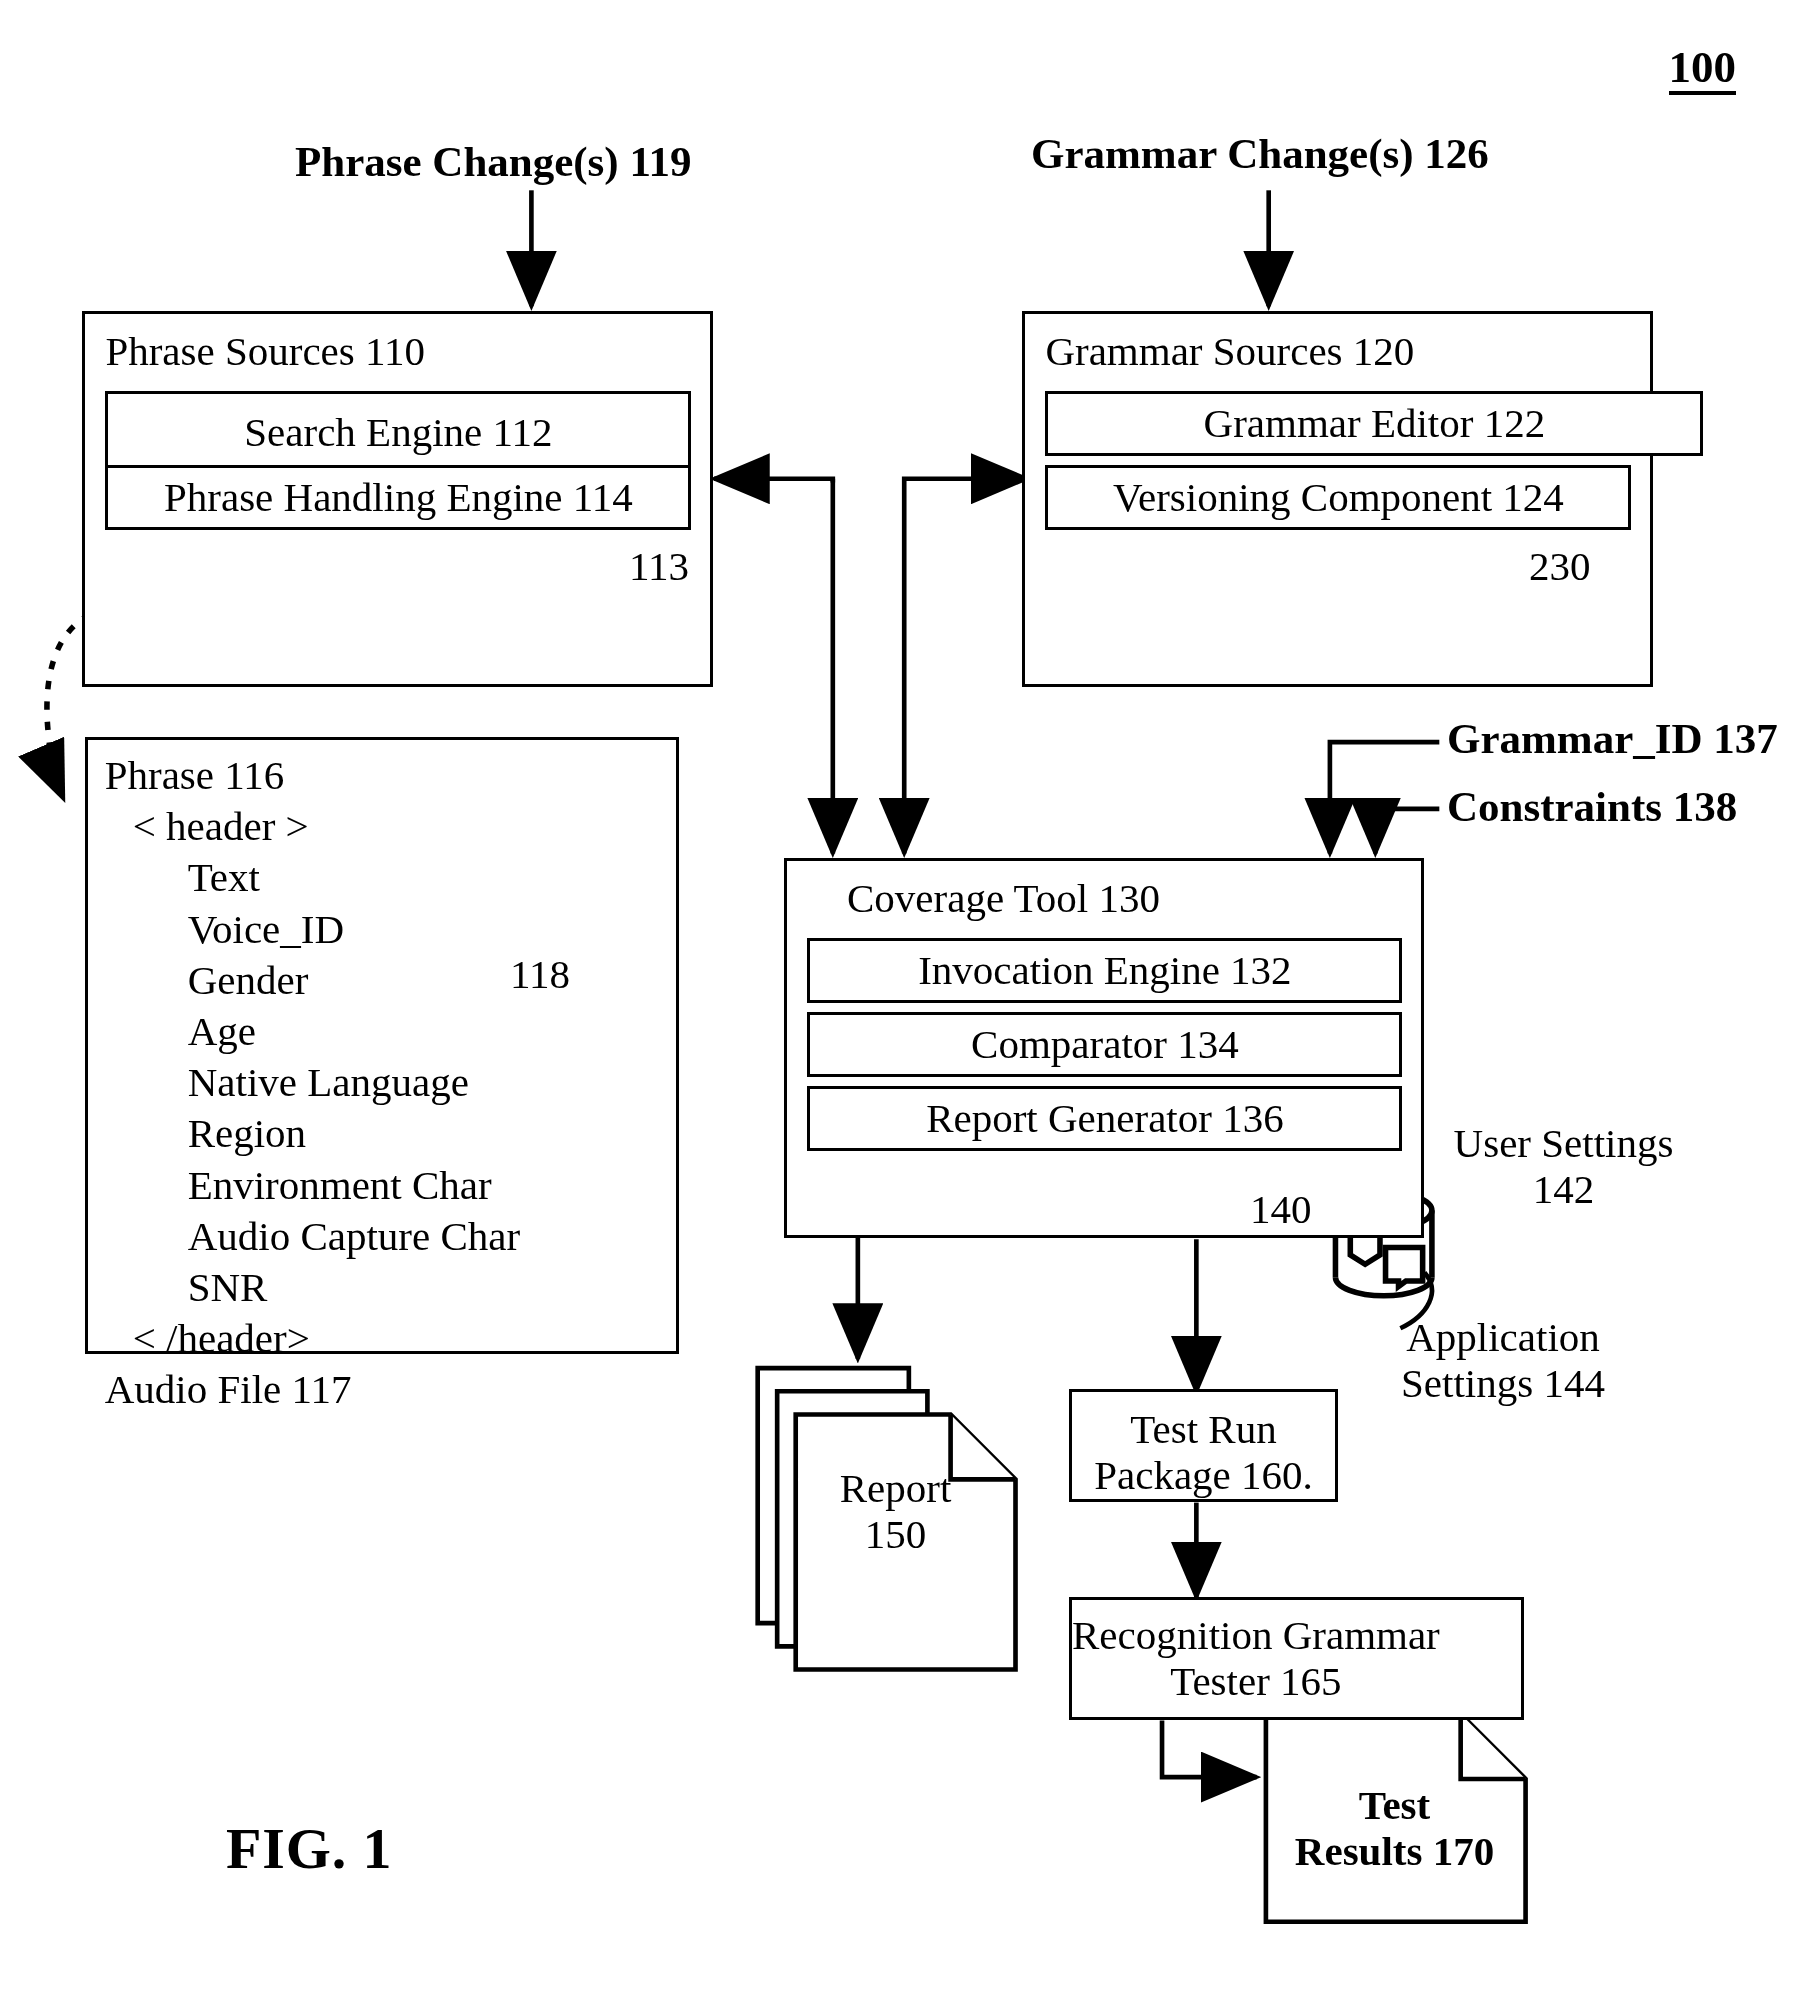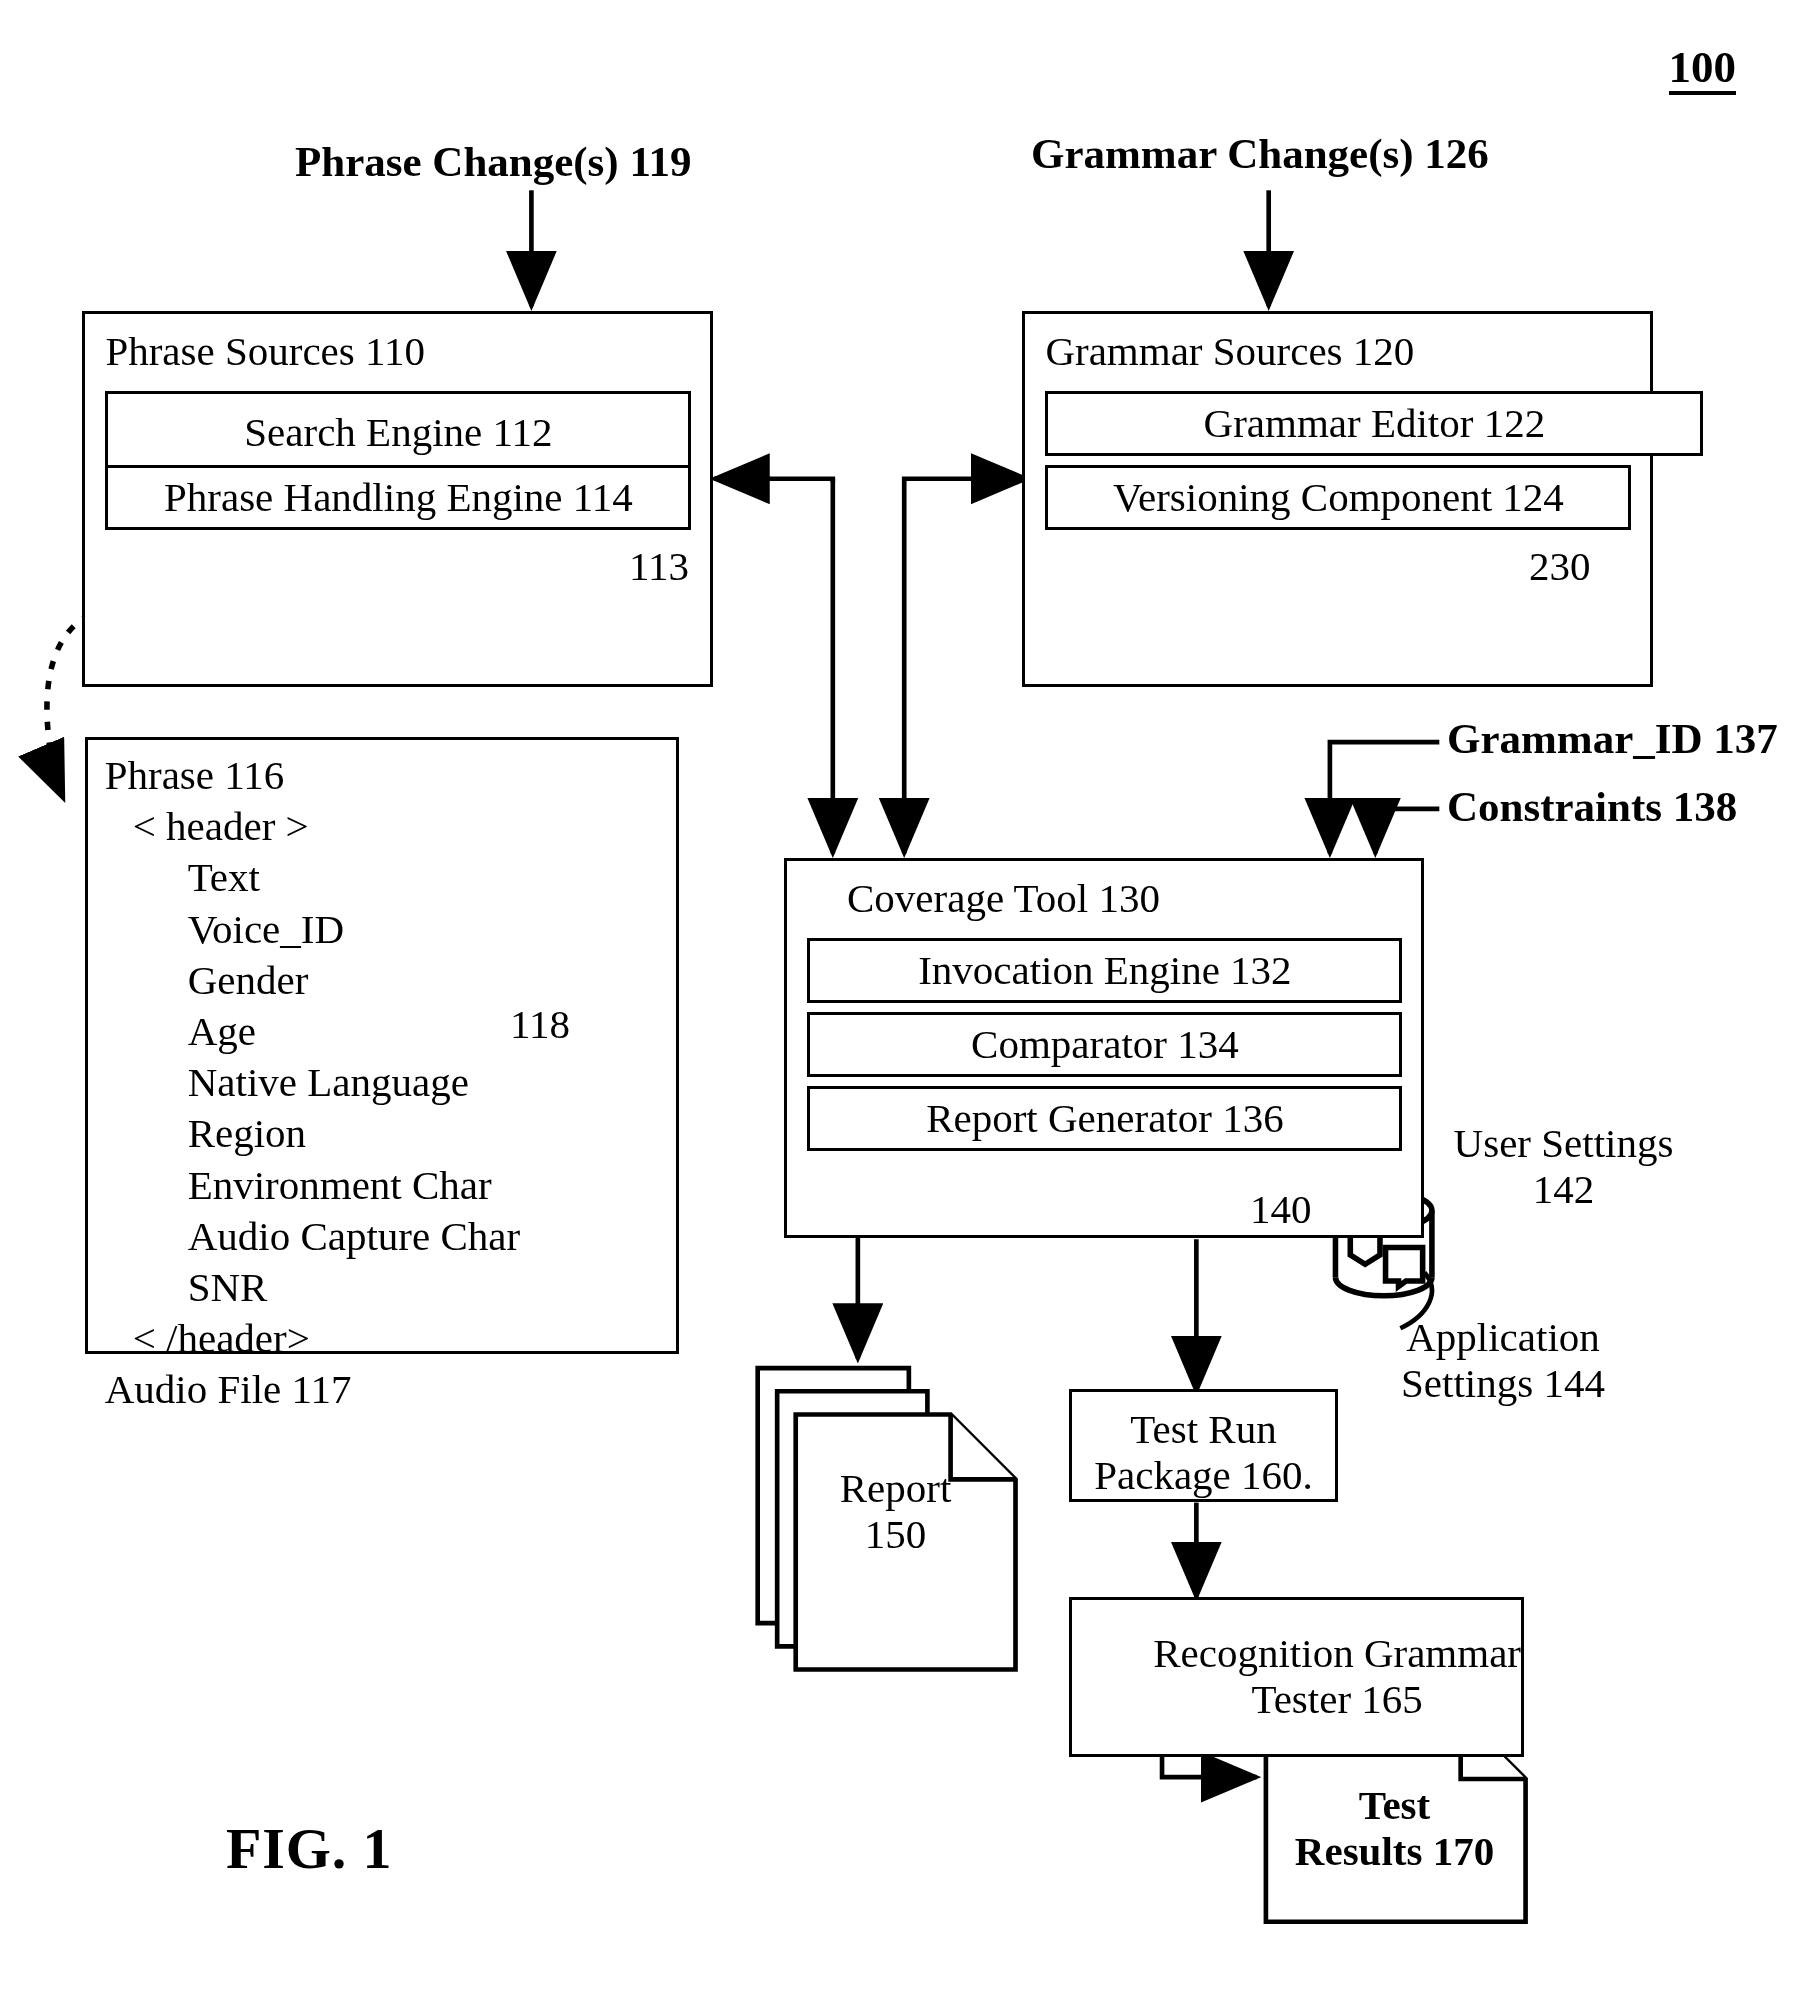--- a/index.html
+++ b/index.html
@@ -279,21 +279,21 @@
       <div class="indent2">Age</div>
       <div class="indent2">Native Language</div>
       <div class="indent2">Region</div>
       <div class="indent2">Environment Char</div>
       <div class="indent2">Audio Capture Char</div>
       <div class="indent2">SNR</div>
       <div class="indent1">&lt; /header&gt;</div>
       <div>Audio File 117</div>
     </div>
   </div>
-  <div class="ref-num" style="left:510px; top:1004px;">118</div>
+  <div class="ref-num" style="left:510px; top:954px;">118</div>
 
   <div class="node" style="left:784px; top:858px; width:640px; height:380px;">
     <div class="box-title" style="left:60px; top:16.7px;">Coverage Tool 130</div>
     <div class="inner-box" style="left:20.4px; top:77px; width:595px; height:65px;">Invocation Engine 132</div>
     <div class="inner-box" style="left:20.4px; top:151px; width:595px; height:65px;">Comparator 134</div>
     <div class="inner-box" style="left:20.4px; top:225px; width:595px; height:65px;">Report Generator 136</div>
   </div>
 
   <div class="ref-num" style="left:1250px; top:1189px;">140</div>
 
@@ -313,22 +313,22 @@
   </div>
 
   <div class="node" style="left:1069px; top:1389px; width:269px; height:113px;
               display:flex; align-items:flex-end; justify-content:center;">
     <div class="centered-two-line">
       <div>Test Run</div>
       <div>Package 160.</div>
     </div>
   </div>
 
-  <div class="node" style="left:1069px; top:1597px; width:455px; height:160px;
-              display:flex; align-items:center; justify-content:flex-end;">
+  <div class="node" style="left:1069px; top:1597px; width:455px; height:123px;
+              display:flex; align-items:center; justify-content:flex-start;">
     <div class="centered-two-line">
       <div>Recognition Grammar</div>
       <div>Tester 165</div>
     </div>
   </div>
 
   <div class="centered-two-line" style="position:absolute; left:1273px; top:1783px; width:243px;font-weight:bold;">
     <div>Test</div>
     <div>Results 170</div>
   </div>

